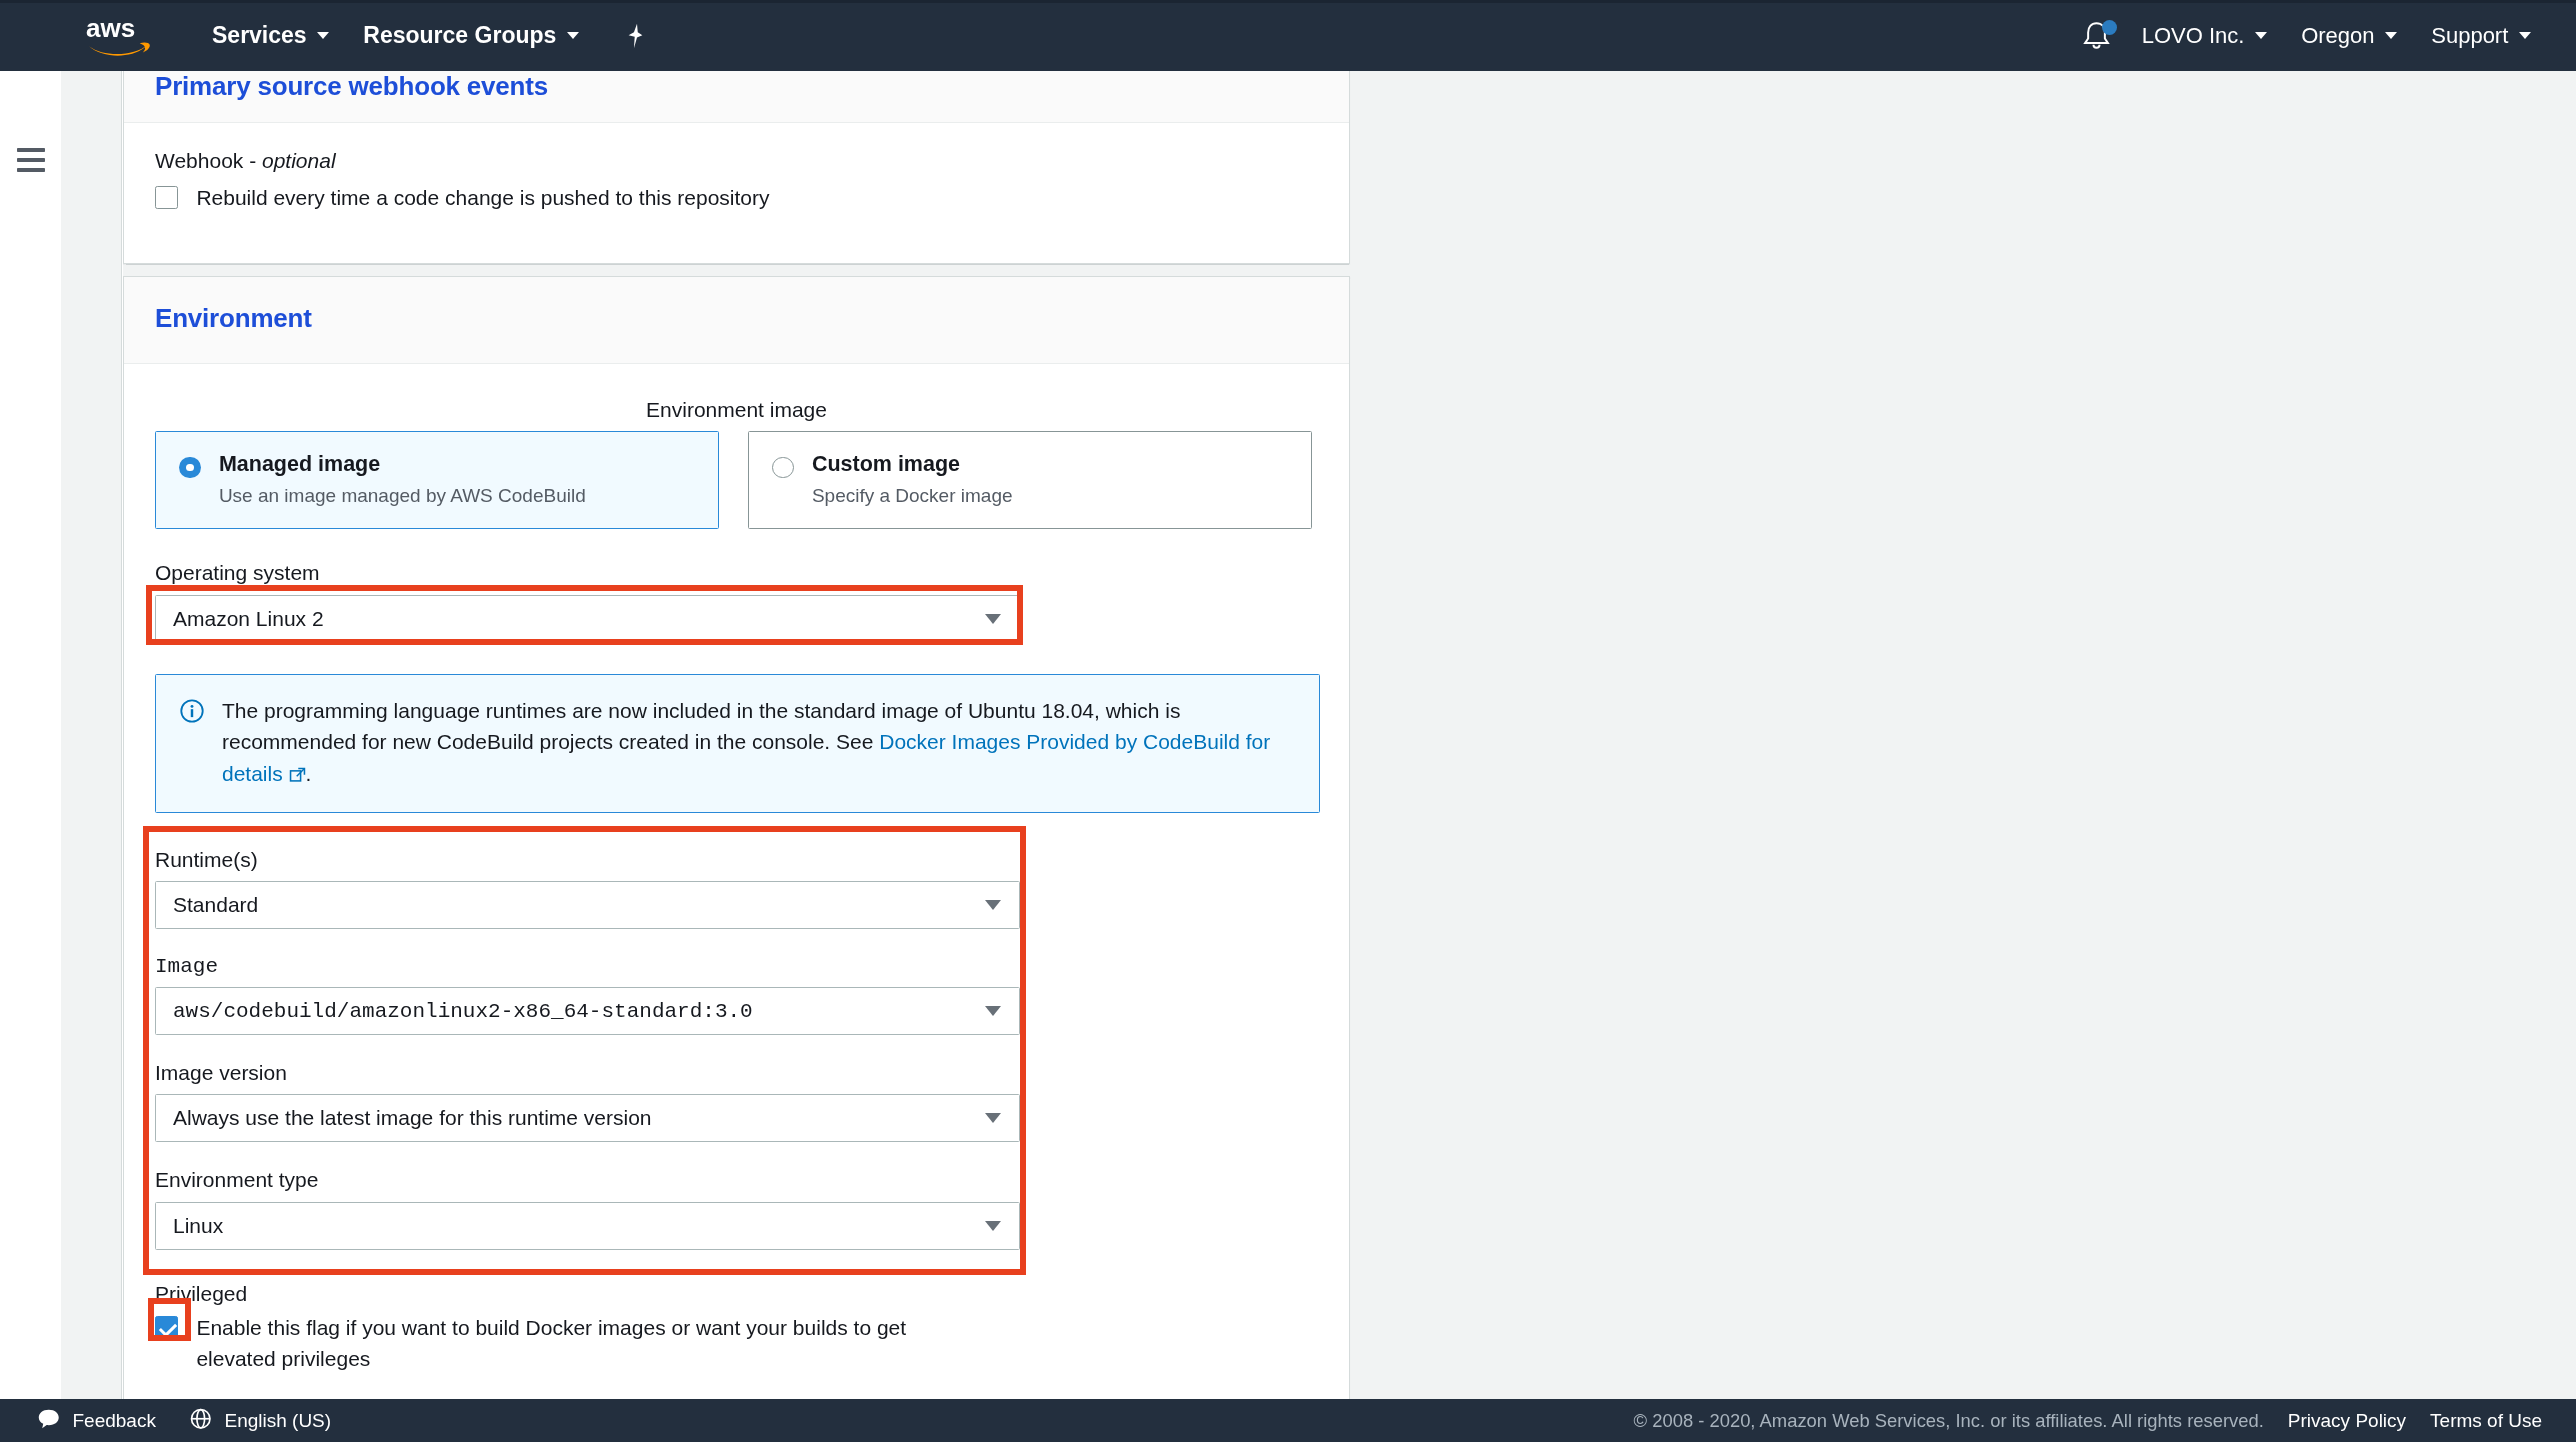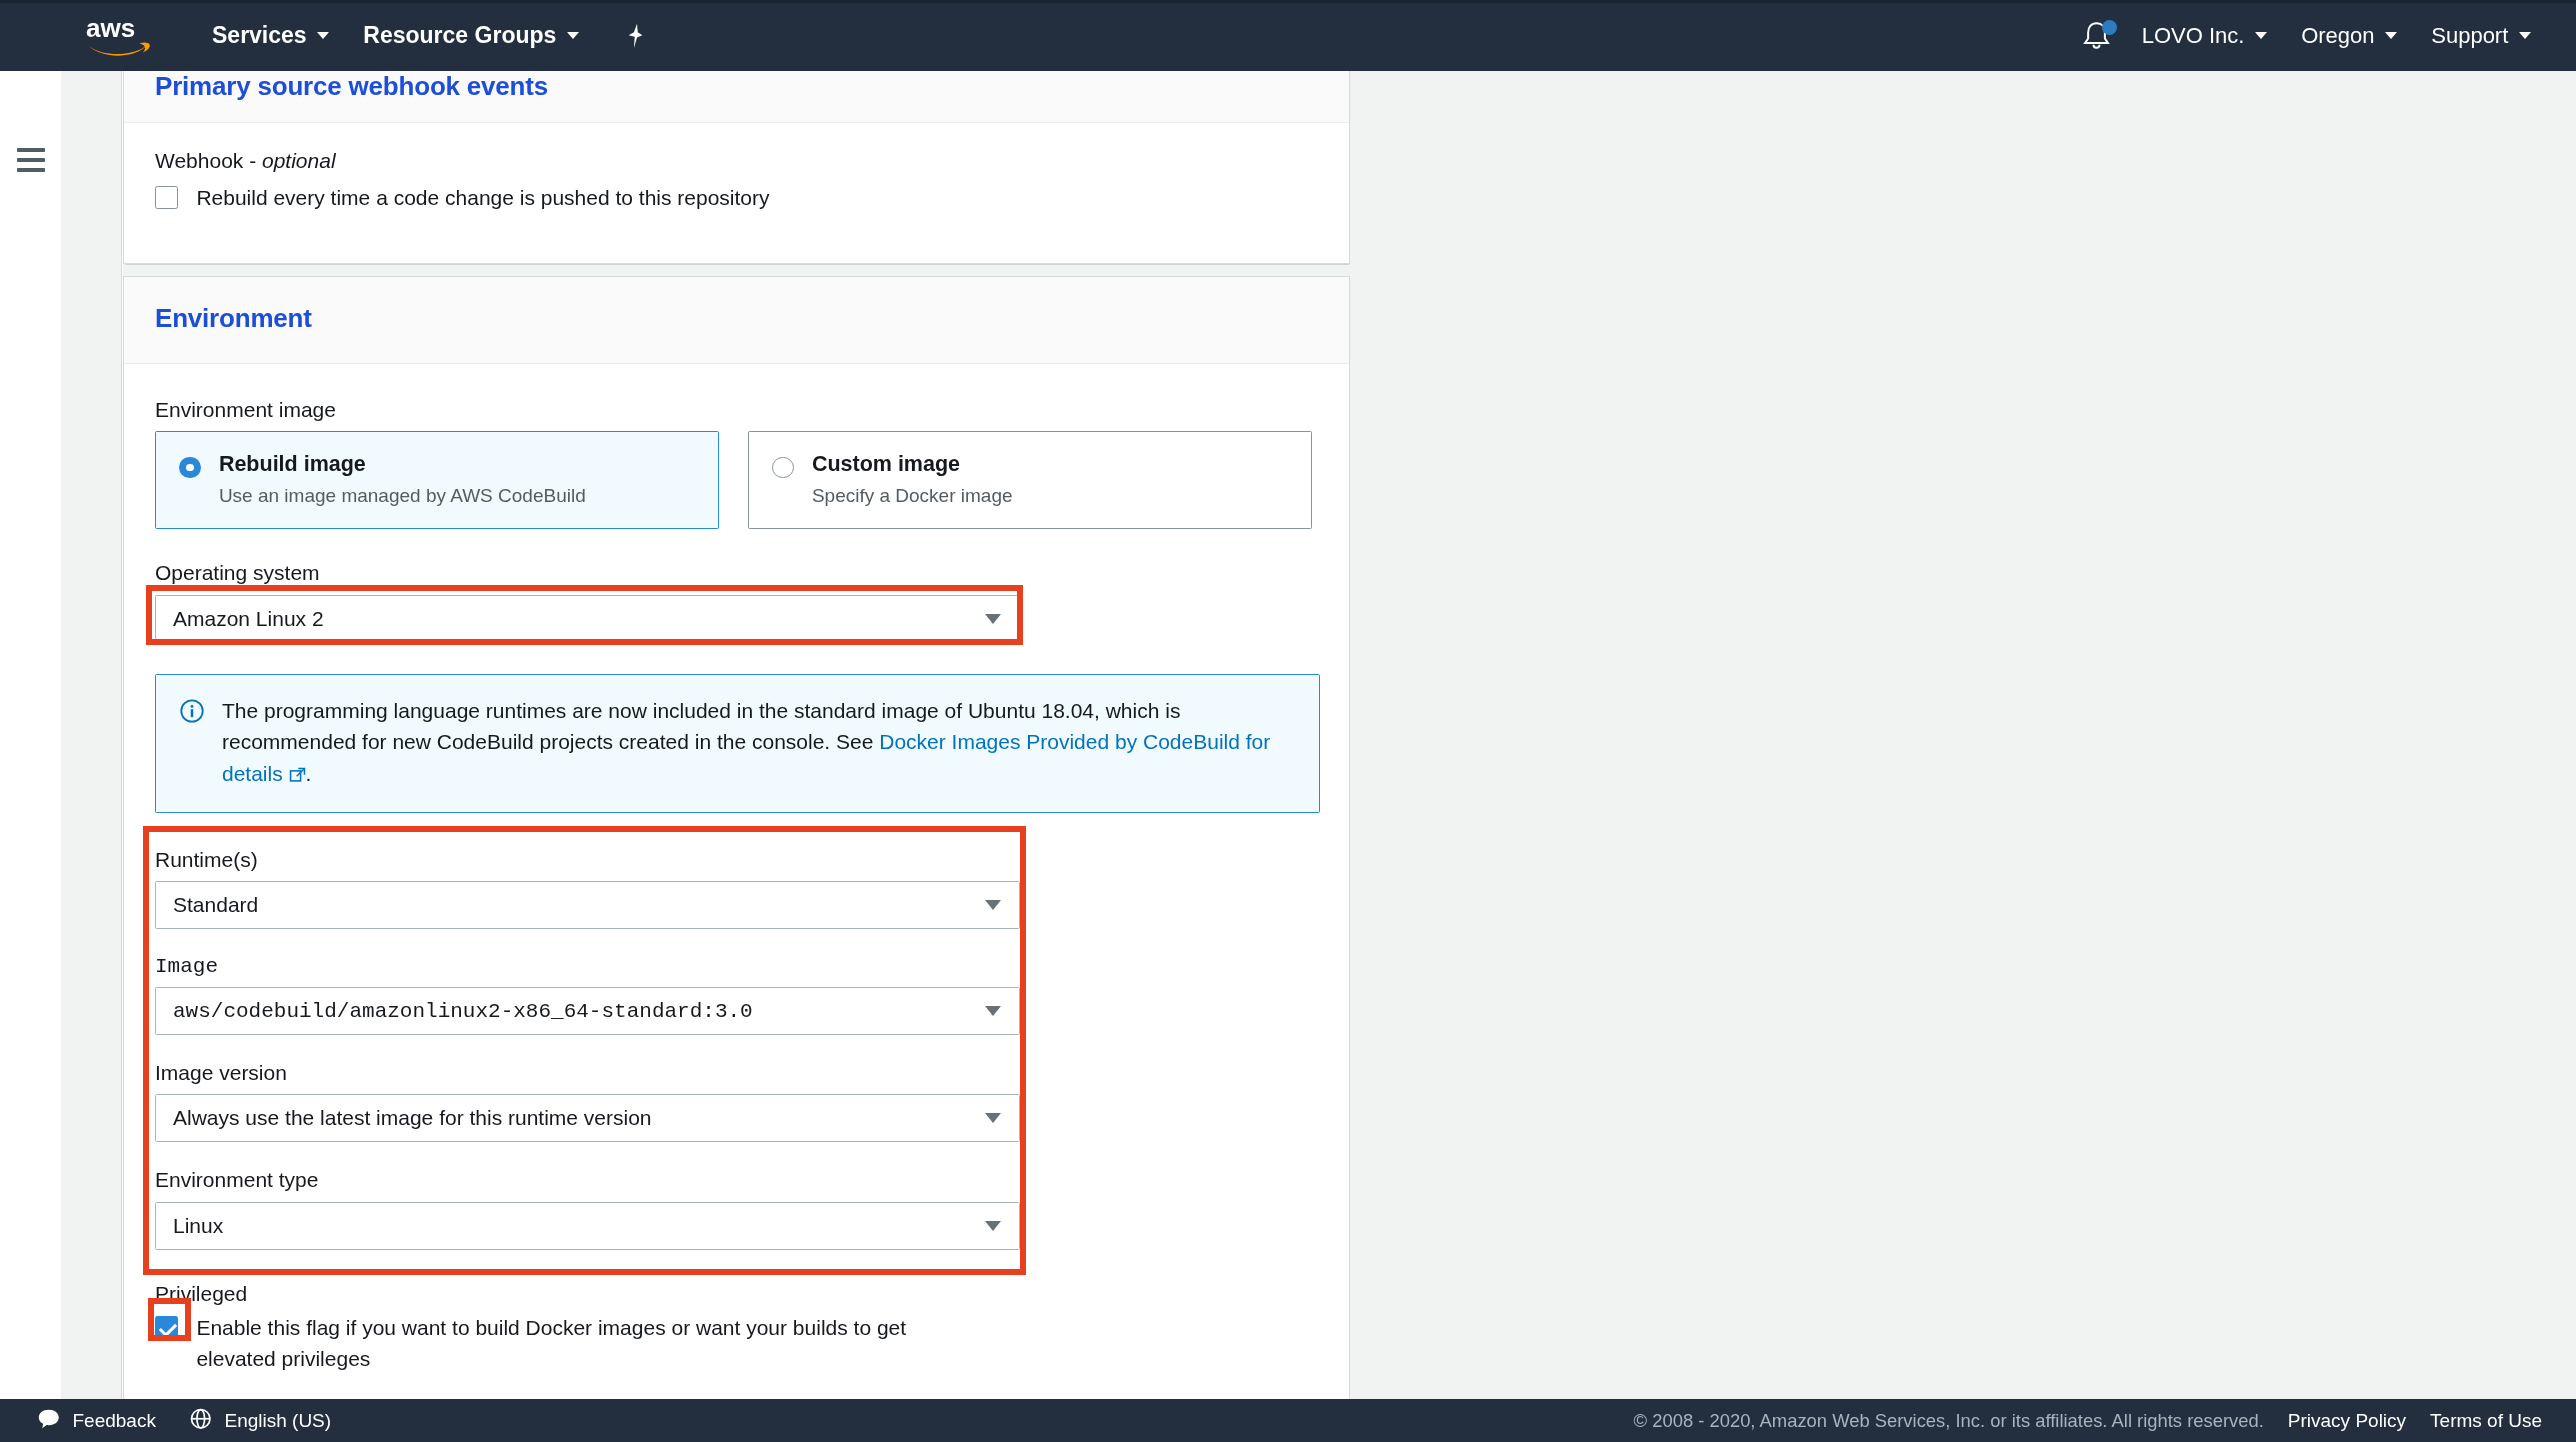--- a/index.html
+++ b/index.html
@@ -232,28 +232,28 @@
           </div>
         </div>
       </div>
 
       <div class="card" style="position:absolute; left:0; top:205px; width:1227px;">
         <div class="card-header" style="padding:26px 31px 29px 31px;">
           <h2>Environment</h2>
         </div>
         <div class="card-body" style="padding:34px 31px 46px 31px;">
 
-          <div class="label-sm" style="font-size:21px;">Environment image</div>
+          <div class="label-sm" style="font-size:21px;text-align:center;">Environment image</div>
 
           <div class="radio-row">
             <div class="radio-card selected">
               <div class="radio-inner">
                 <div class="radio on"></div>
                 <div>
-                  <div class="radio-title">Rebuild image</div>
+                  <div class="radio-title">Managed image</div>
                   <div class="radio-sub">Use an image managed by AWS CodeBuild</div>
                 </div>
               </div>
             </div>
             <div class="radio-card">
               <div class="radio-inner">
                 <div class="radio"></div>
                 <div>
                   <div class="radio-title">Custom image</div>
                   <div class="radio-sub">Specify a Docker image</div>

